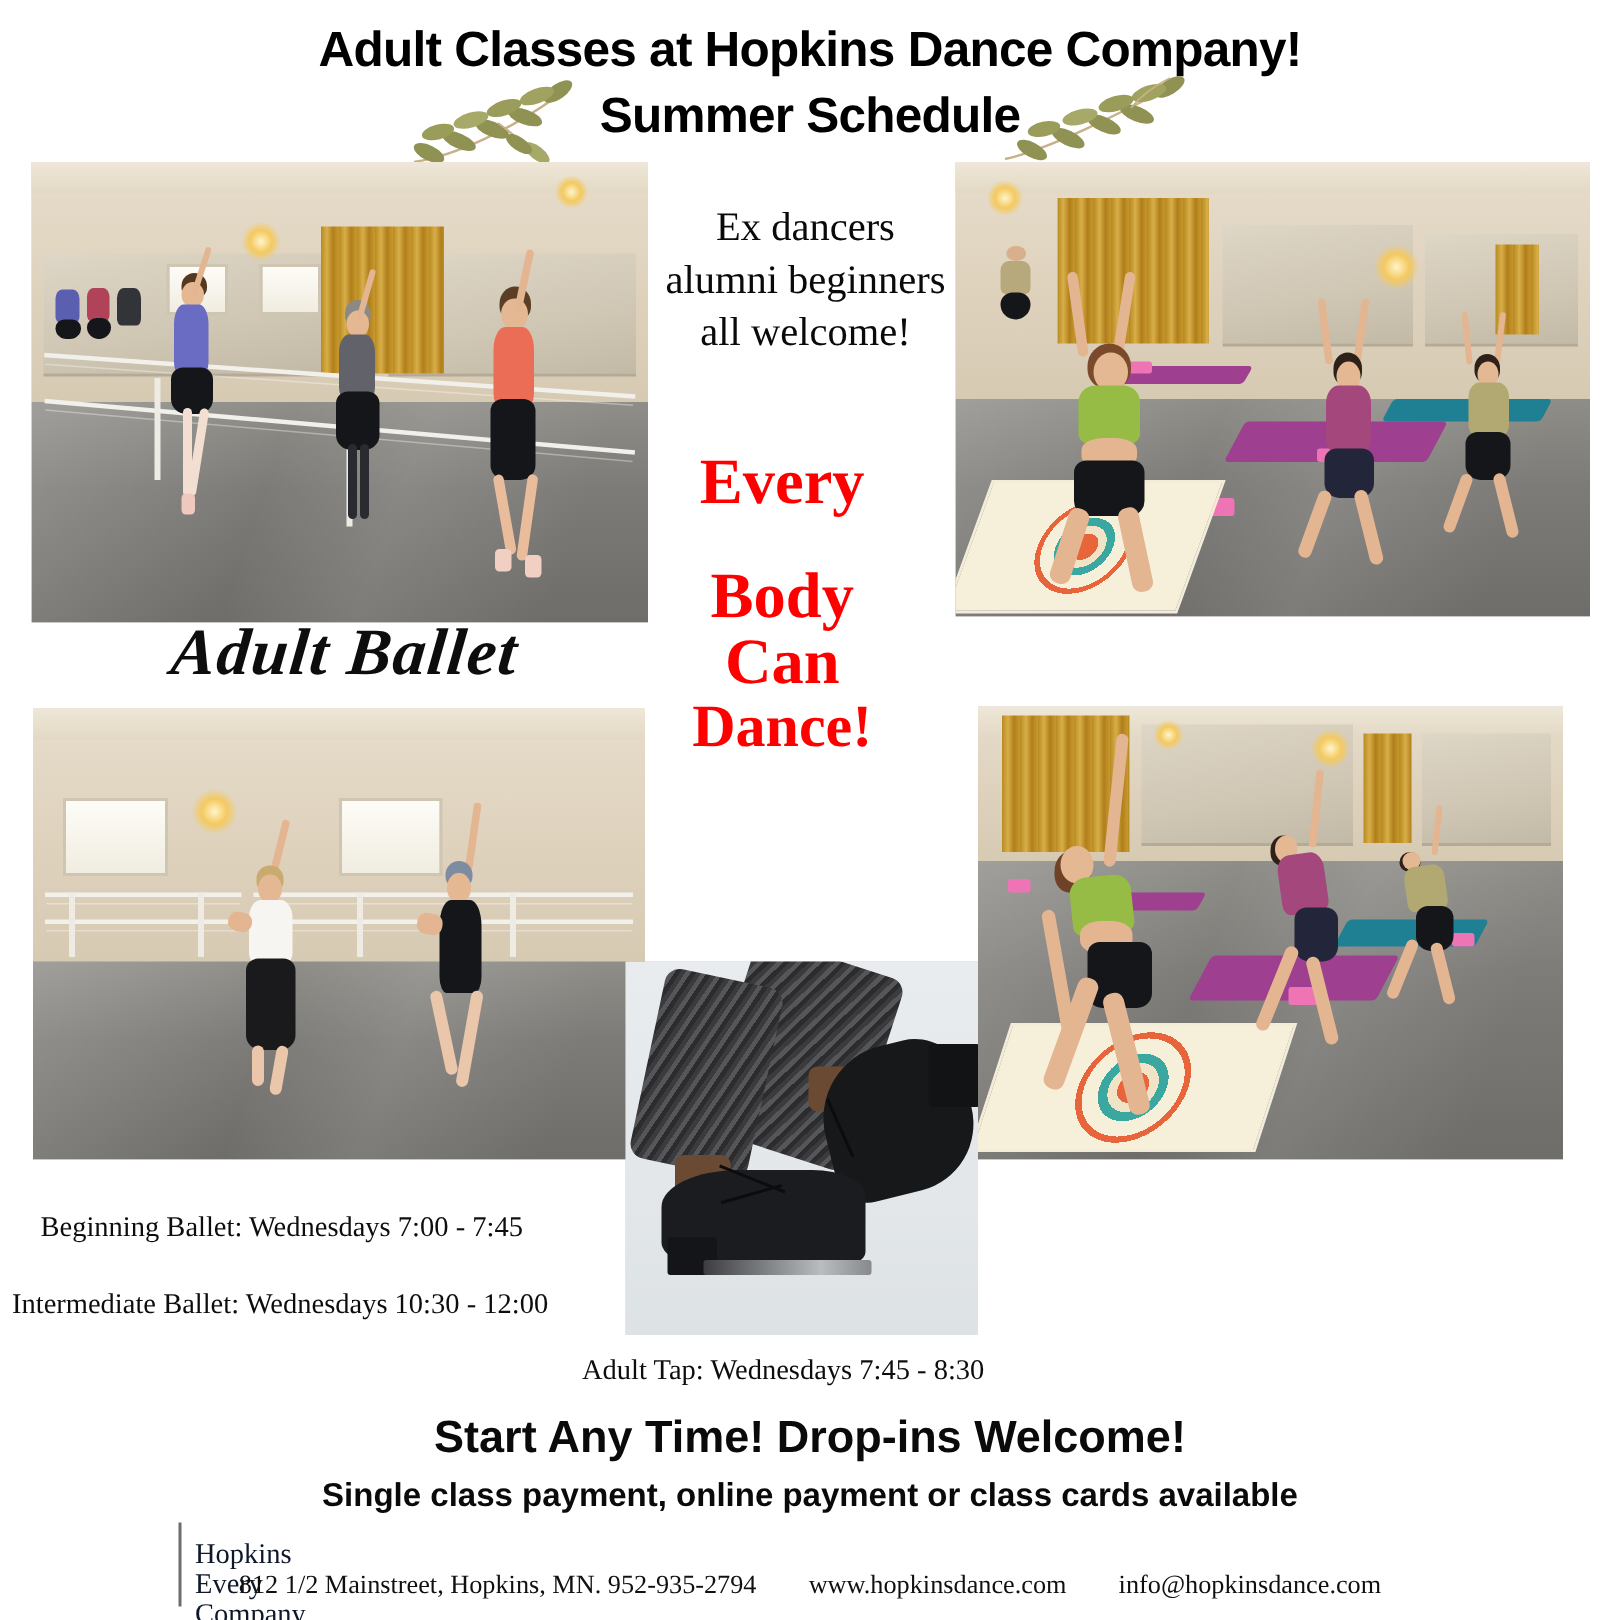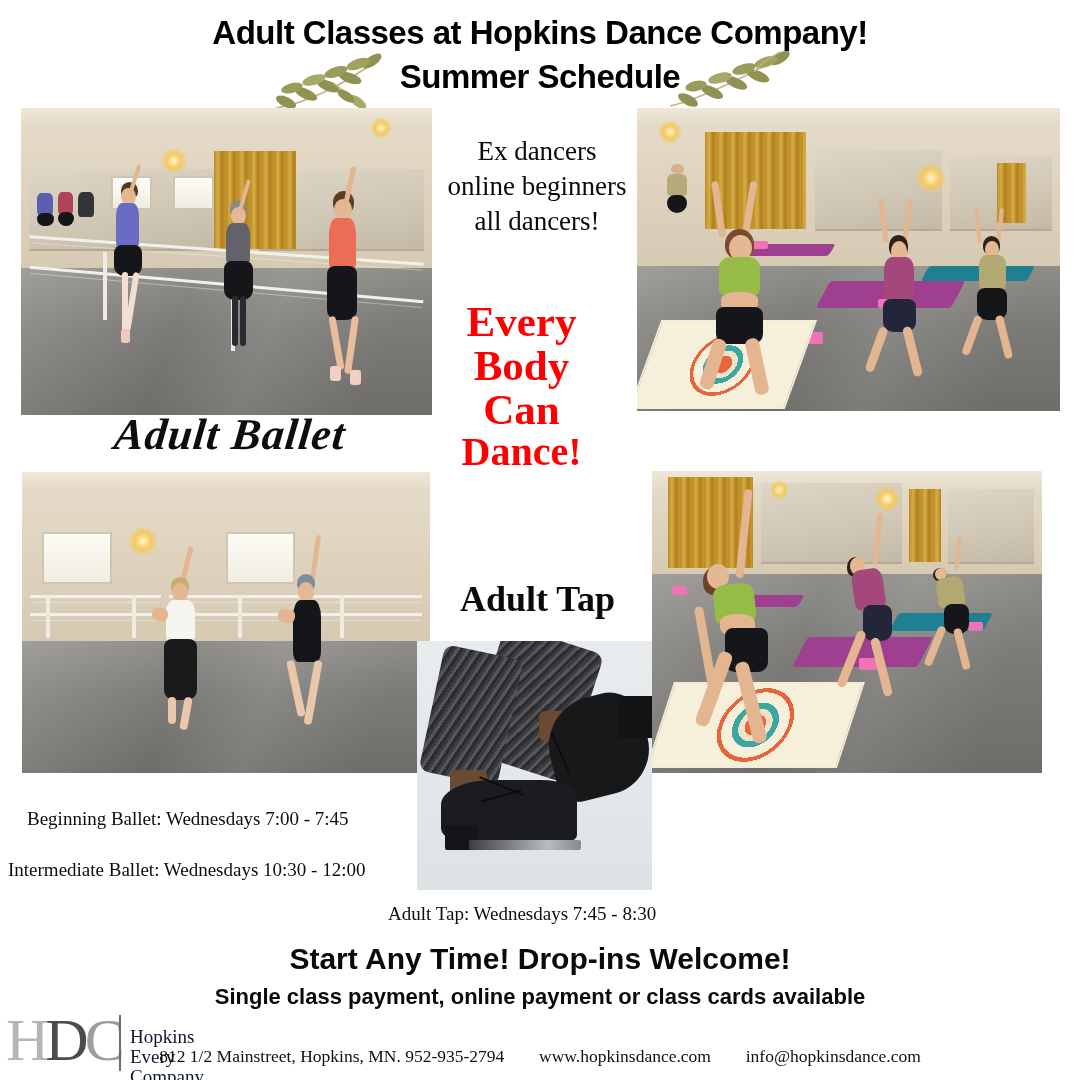--- a/index.html
+++ b/index.html
@@ -128,21 +128,21 @@
     position: absolute; left: 409px; top: 300px; width: 225px;
     text-align: center;
   }
   #ebcd .word {
     font-family: "Liberation Serif", serif;
     font-weight: bold;
     color: #fe0000;
     line-height: 1.02;
   }
   #ebcd-every { font-size: 43px; }
-  #ebcd-body  { font-size: 43px; }
+  #ebcd-body  { font-size: 43px; margin-top: 32px; }
   #ebcd-can   { font-size: 43px; }
   #ebcd-dance { font-size: 40px; }
 
   #adult-tap-title {
     position: absolute; left: 425px; top: 578px; width: 225px;
     text-align: center;
     font-family: "Liberation Serif", serif;
     font-weight: bold; font-size: 36px; color: #0a0a0a;
   }
 
@@ -502,46 +502,42 @@
                   background:linear-gradient(90deg,#3c3d40,#b9bdc0 70%,#87898c); border-radius:2px;"></div>
 
       <div style="position:absolute; left:26%; top:58%; width:20%; height:2px; background:#0c0c0e; transform:rotate(22deg);"></div>
       <div style="position:absolute; left:27%; top:62%; width:18%; height:2px; background:#0c0c0e; transform:rotate(-16deg);"></div>
       <div style="position:absolute; left:52%; top:44%; width:18%; height:2px; background:#0c0c0e; transform:rotate(66deg);"></div>
     </div>
   </div>
 
   <div id="center-col">
     <div class="serif-line">Ex dancers</div>
-    <div class="serif-line">online beginners</div>
-    <div class="serif-line">all dancers!</div>
+    <div class="serif-line">alumni beginners</div>
+    <div class="serif-line">all welcome!</div>
   </div>
 
   <div id="ebcd">
     <div class="word" id="ebcd-every">Every</div>
     <div class="word" id="ebcd-body">Body</div>
     <div class="word" id="ebcd-can">Can</div>
     <div class="word" id="ebcd-dance">Dance!</div>
   </div>
 
-  <div id="adult-tap-title">Adult Tap</div>
 
   <div id="caption-ballet">Adult Ballet</div>
 
   <div class="schedule" id="sched-ballet-beg">Beginning Ballet: Wednesdays 7:00 - 7:45</div>
   <div class="schedule" id="sched-ballet-int">Intermediate Ballet: Wednesdays 10:30 - 12:00</div>
   <div class="schedule" id="sched-tap">Adult Tap: Wednesdays 7:45 - 8:30</div>
 
   <div id="cta-main">Start Any Time! Drop-ins Welcome!</div>
   <div id="cta-sub">Single class payment, online payment or class cards available</div>
 
   <div id="logo">
-    <div id="logo-mark">
-      <span id="logo-h">H</span><span id="logo-d">D</span><span id="logo-c">C</span>
-    </div>
     <div id="logo-rule"></div>
     <div id="logo-words">
       <div>Hopkins</div>
       <div>Every</div>
       <div>Company</div>
     </div>
   </div>
 
   <div id="footer-contact">
     <span>812 1/2 Mainstreet, Hopkins, MN. 952-935-2794</span>

